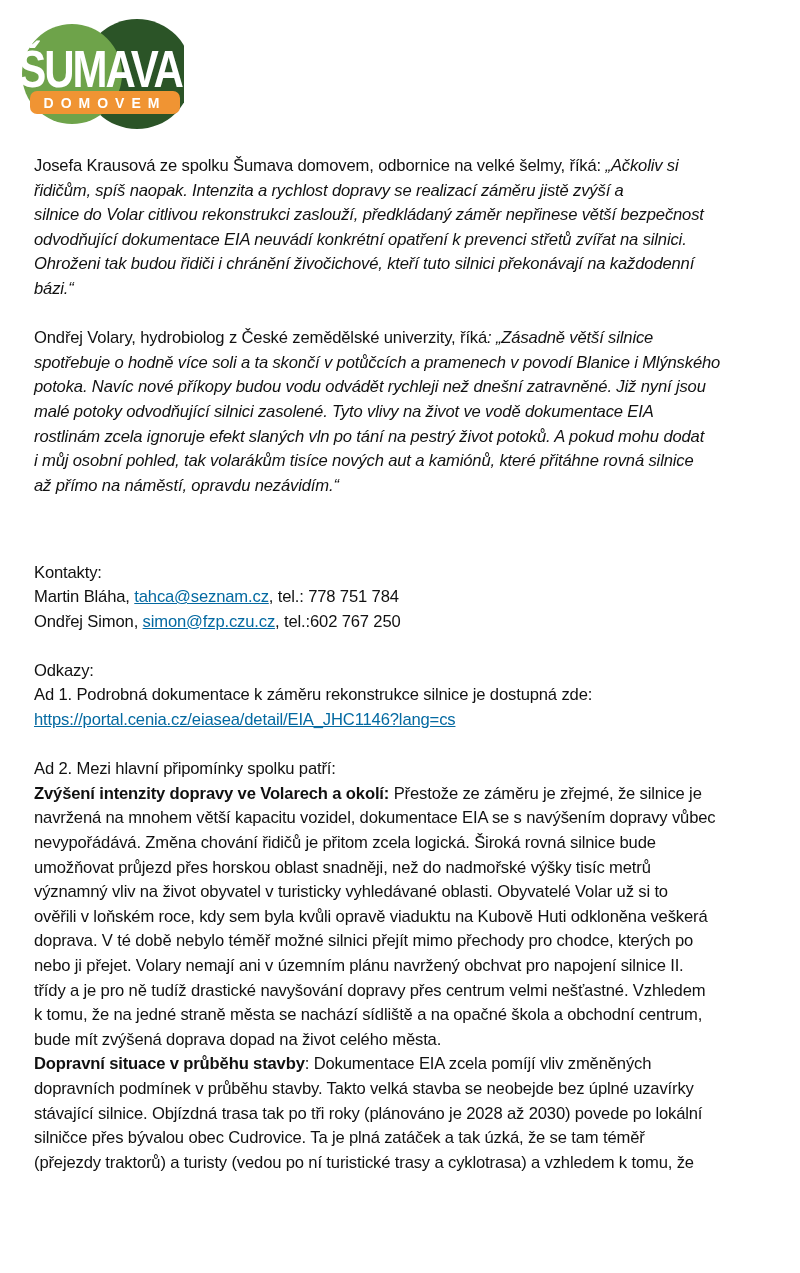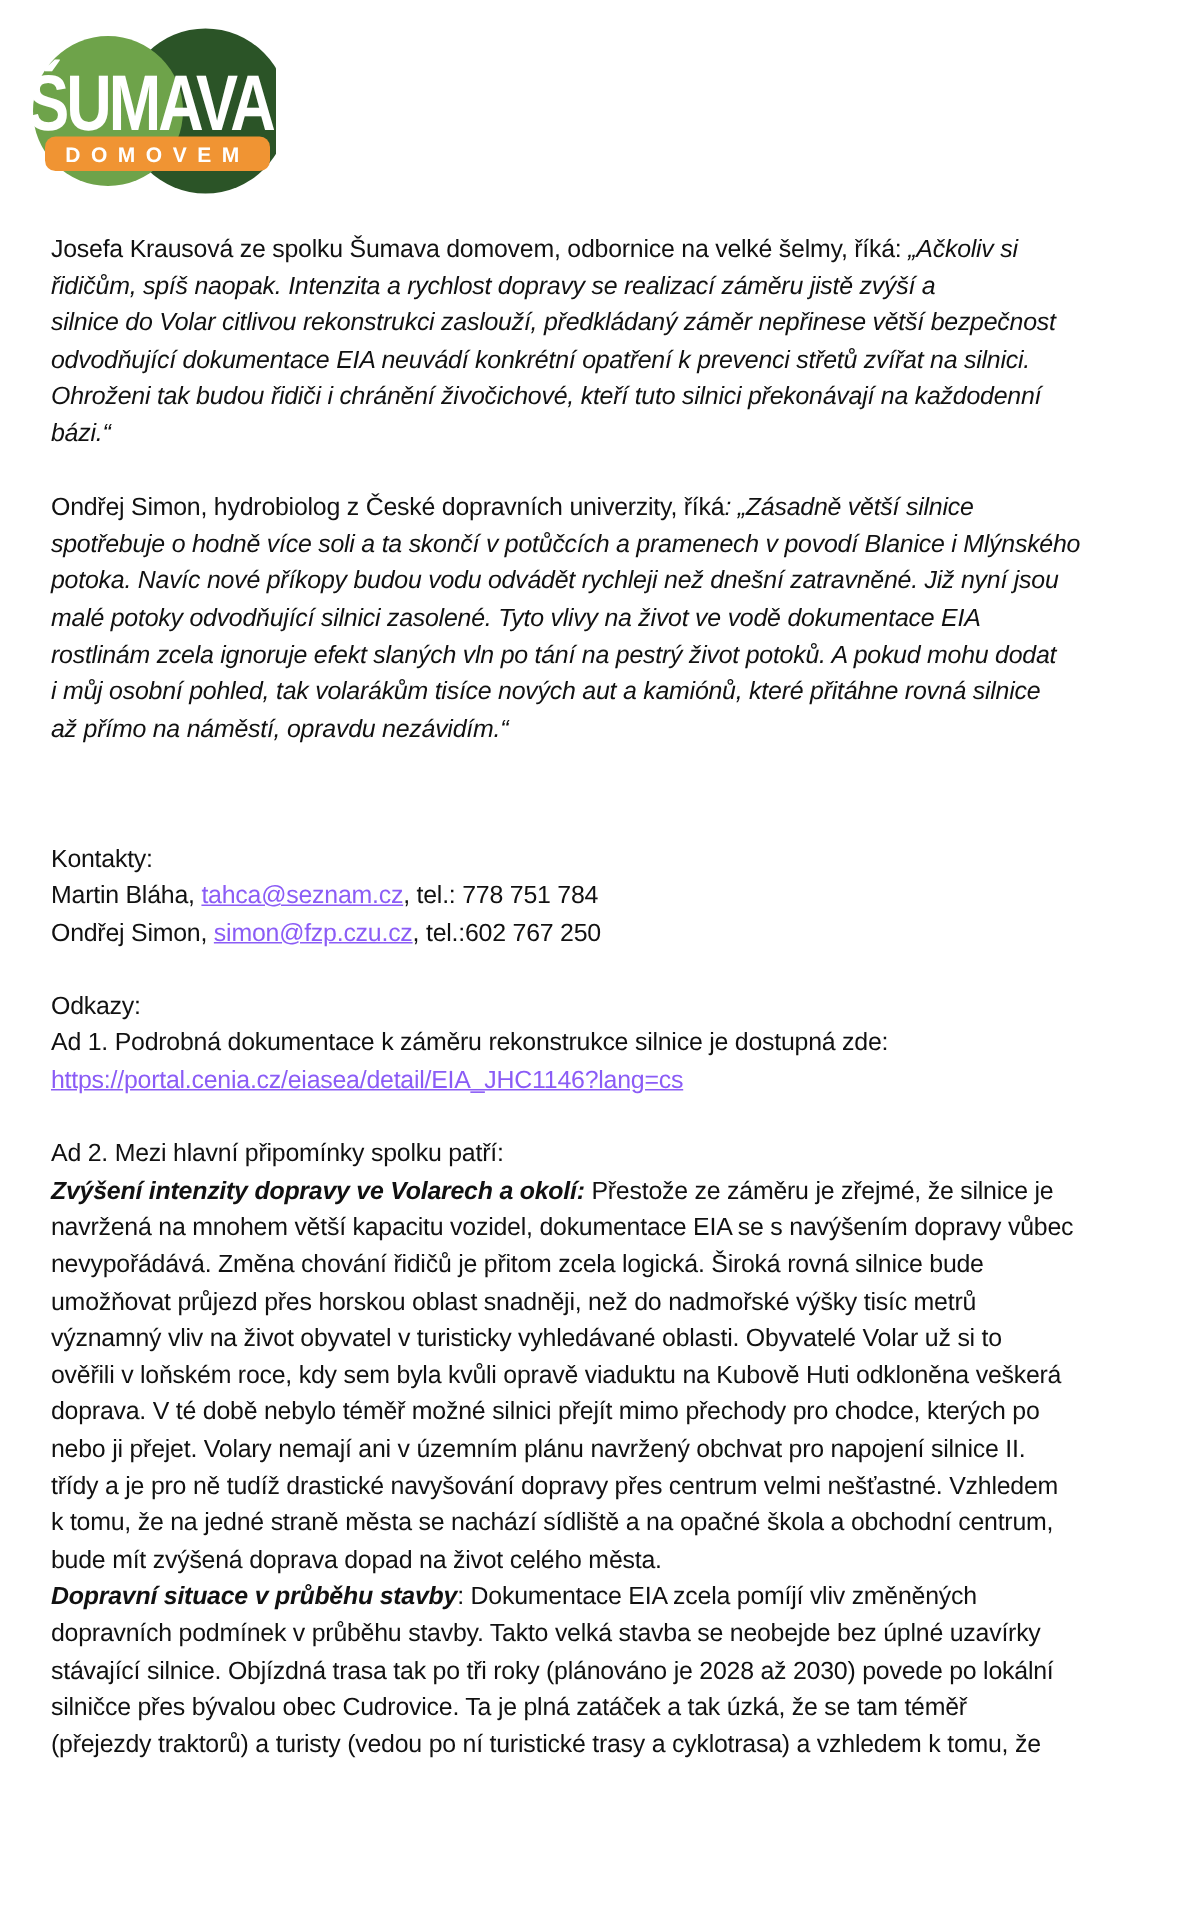--- a/index.html
+++ b/index.html
@@ -12,22 +12,22 @@
       position: absolute; left: 14px; top: 12px; width: 170px; height: 118px;
     }
     .content {
       position: absolute; left: 18px; top: 154px; width: 770px;
       font-size: 16.6px; line-height: 24.6px; letter-spacing: -0.15px; margin-left: 16px;
     }
     .line { white-space: nowrap; height: 24.6px; }
     .gap { height: 24.6px; }
     .gap2 { height: 49.2px; }
     i { font-style: italic; }
-    b { font-weight: bold; font-style: italic; }
-    a { color: #8b5cf6; text-decoration: underline; }
+    b { font-weight: bold; }
+    a { color: #0369a1; text-decoration: underline; }
   </style>
 </head>
 <body>
 
 <div class="logo">
   <svg width="170" height="118" viewBox="0 0 170 118">
     <circle cx="123" cy="62" r="55" fill="#2b5427"></circle>
     <circle cx="58" cy="62" r="50" fill="#6ea34a"></circle>
     <path d="M123 7 a55 55 0 0 0 -45 25 a50 50 0 0 1 0 60 a55 55 0 0 0 45 25 z" fill="#2b5427" opacity="0"></path>
     <text x="86" y="75" text-anchor="middle" font-family="Liberation Sans, sans-serif" font-weight="bold" font-size="42" fill="#ffffff" letter-spacing="-2" transform="scale(1,1.25) translate(0,-15)">ŠUMAVA</text>
@@ -43,21 +43,21 @@
     <div class="line"><i>řidičům, spíš naopak. Intenzita a rychlost dopravy se realizací záměru jistě zvýší a</i></div>
     <div class="line"><i>silnice do Volar citlivou rekonstrukci zaslouží, předkládaný záměr nepřinese větší bezpečnost</i></div>
     <div class="line"><i>odvodňující dokumentace EIA neuvádí konkrétní opatření k prevenci střetů zvířat na silnici.</i></div>
     <div class="line"><i>Ohroženi tak budou řidiči i chránění živočichové, kteří tuto silnici překonávají na každodenní</i></div>
     <div class="line"><i>bázi.“</i></div>
   </div>
 
   <div class="gap"></div>
 
   <div>
-    <div class="line"><span>Ondřej Simon, hydrobiolog z České dopravních univerzity, říká</span><i>: „Zásadně větší silnice</i></div>
+    <div class="line"><span>Ondřej Volary, hydrobiolog z České zemědělské univerzity, říká</span><i>: „Zásadně větší silnice</i></div>
     <div class="line"><i>spotřebuje o hodně více soli a ta skončí v potůčcích a pramenech v povodí Blanice i Mlýnského</i></div>
     <div class="line"><i>potoka. Navíc nové příkopy budou vodu odvádět rychleji než dnešní zatravněné. Již nyní jsou</i></div>
     <div class="line"><i>malé potoky odvodňující silnici zasolené. Tyto vlivy na život ve vodě dokumentace EIA</i></div>
     <div class="line"><i>rostlinám zcela ignoruje efekt slaných vln po tání na pestrý život potoků. A pokud mohu dodat</i></div>
     <div class="line"><i>i můj osobní pohled, tak volarákům tisíce nových aut a kamiónů, které přitáhne rovná silnice</i></div>
     <div class="line"><i>až přímo na náměstí, opravdu nezávidím.“</i></div>
   </div>
 
   <div class="gap2"></div>
   <div class="gap" style="height:13px"></div>

